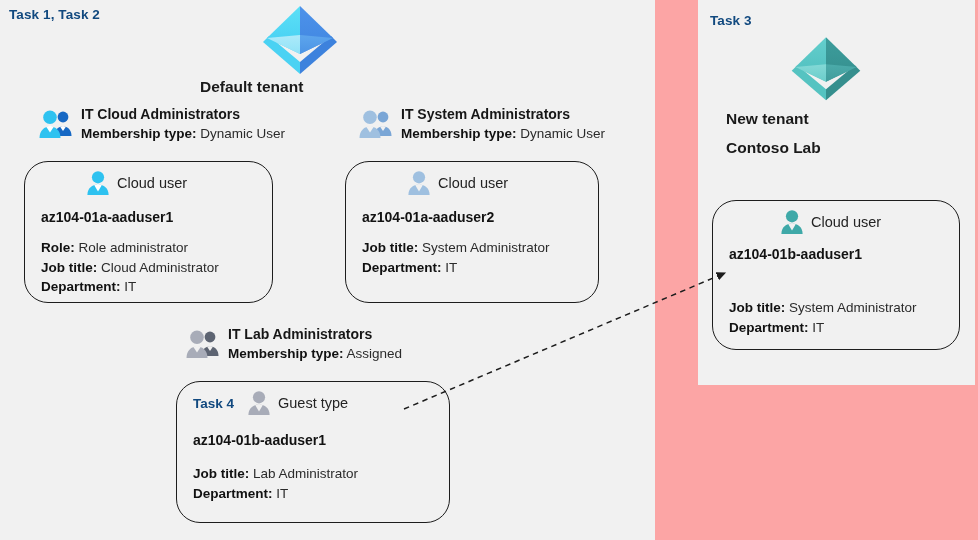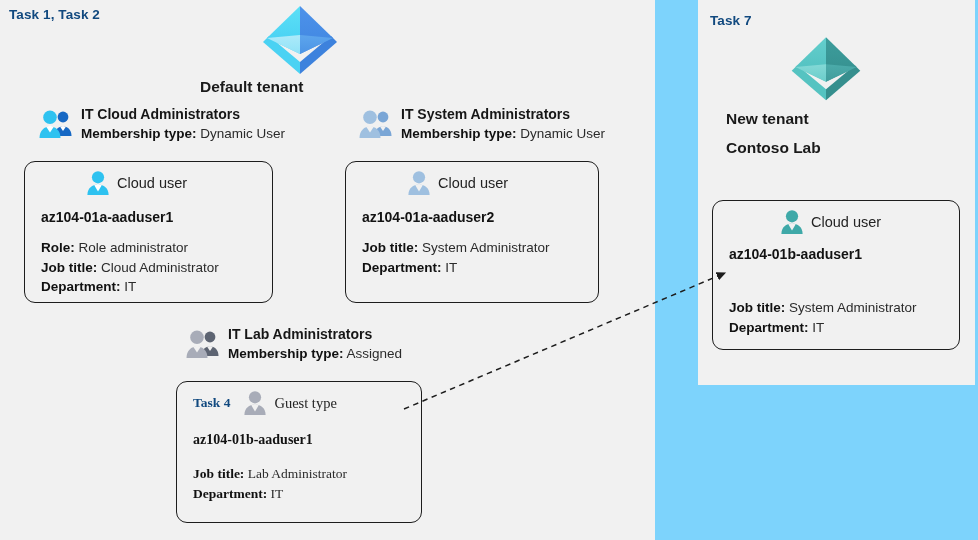--- a/index.html
+++ b/index.html
@@ -9,21 +9,21 @@
     background: #ffffff;
   }
   body {
     font-family: "Liberation Sans", sans-serif;
     -webkit-font-smoothing: antialiased;
   }
   #canvas {
     position: relative;
     width: 978px;
     height: 540px;
-    background: #7dd3fc;
+    background: #fca5a5;
     overflow: hidden;
   }
 
   
   .panel {
     position: absolute;
     background: #f1f1f1;
   }
   #panel-left  { left: 0;     top: 0;  width: 655px; height: 540px; }
   #panel-right { left: 698px; top: 0;  width: 277px; height: 385px; }
@@ -85,26 +85,26 @@
 
   #group-cloud-admins  { left: 38px;  top: 105px; }
   #group-system-admins { left: 358px; top: 105px; }
   #group-lab-admins    { left: 185px; top: 325px; }
 
   
   .card {
     position: absolute;
     box-sizing: border-box;
     border: 1.6px solid #1d1d1d;
-    border-radius: 11px;
+    border-radius: 24px;
     background: transparent;
   }
   #card-user1 { left: 24px;  top: 161px; width: 249px; height: 142px; }
   #card-user2 { left: 345px; top: 161px; width: 254px; height: 142px; }
-  #card-guest { left: 176px; top: 381px; width: 246px; height: 142px; font-family: Liberation Serif, serif; }
+  #card-guest { left: 176px; top: 381px; width: 274px; height: 142px; }
   #card-user3 { left: 712px; top: 200px; width: 248px; height: 150px; }
 
   .card-head {
     display: flex;
     align-items: center;
     margin-top: 8px;
     padding-left: 16px;
   }
   .card-head.indent-center { padding-left: 60px; }
   .card-head.indent-center-wide { padding-left: 66px; }
@@ -151,21 +151,21 @@
 </style>
 </head>
 <body>
 
 <div id="canvas">
 
   <div class="panel" id="panel-left"></div>
   <div class="panel" id="panel-right"></div>
 
   <div class="task-label" id="task-label-12">Task 1, Task 2</div>
-  <div class="task-label" id="task-label-3">Task 7</div>
+  <div class="task-label" id="task-label-3">Task 3</div>
 
   <div class="tenant" id="tenant-default">
     <svg class="pyramid-icon" width="82" height="72" viewBox="0 0 82 72">
       <defs>
         <linearGradient id="dtL" x1="0" y1="0" x2="0" y2="1">
           <stop offset="0" stop-color="#5ce0f7"></stop>
             <stop offset="1" stop-color="#43cdf2"></stop>
         </linearGradient>
         <linearGradient id="dtR" x1="0" y1="0" x2="0" y2="1">
           <stop offset="0" stop-color="#4e92ea"></stop>

